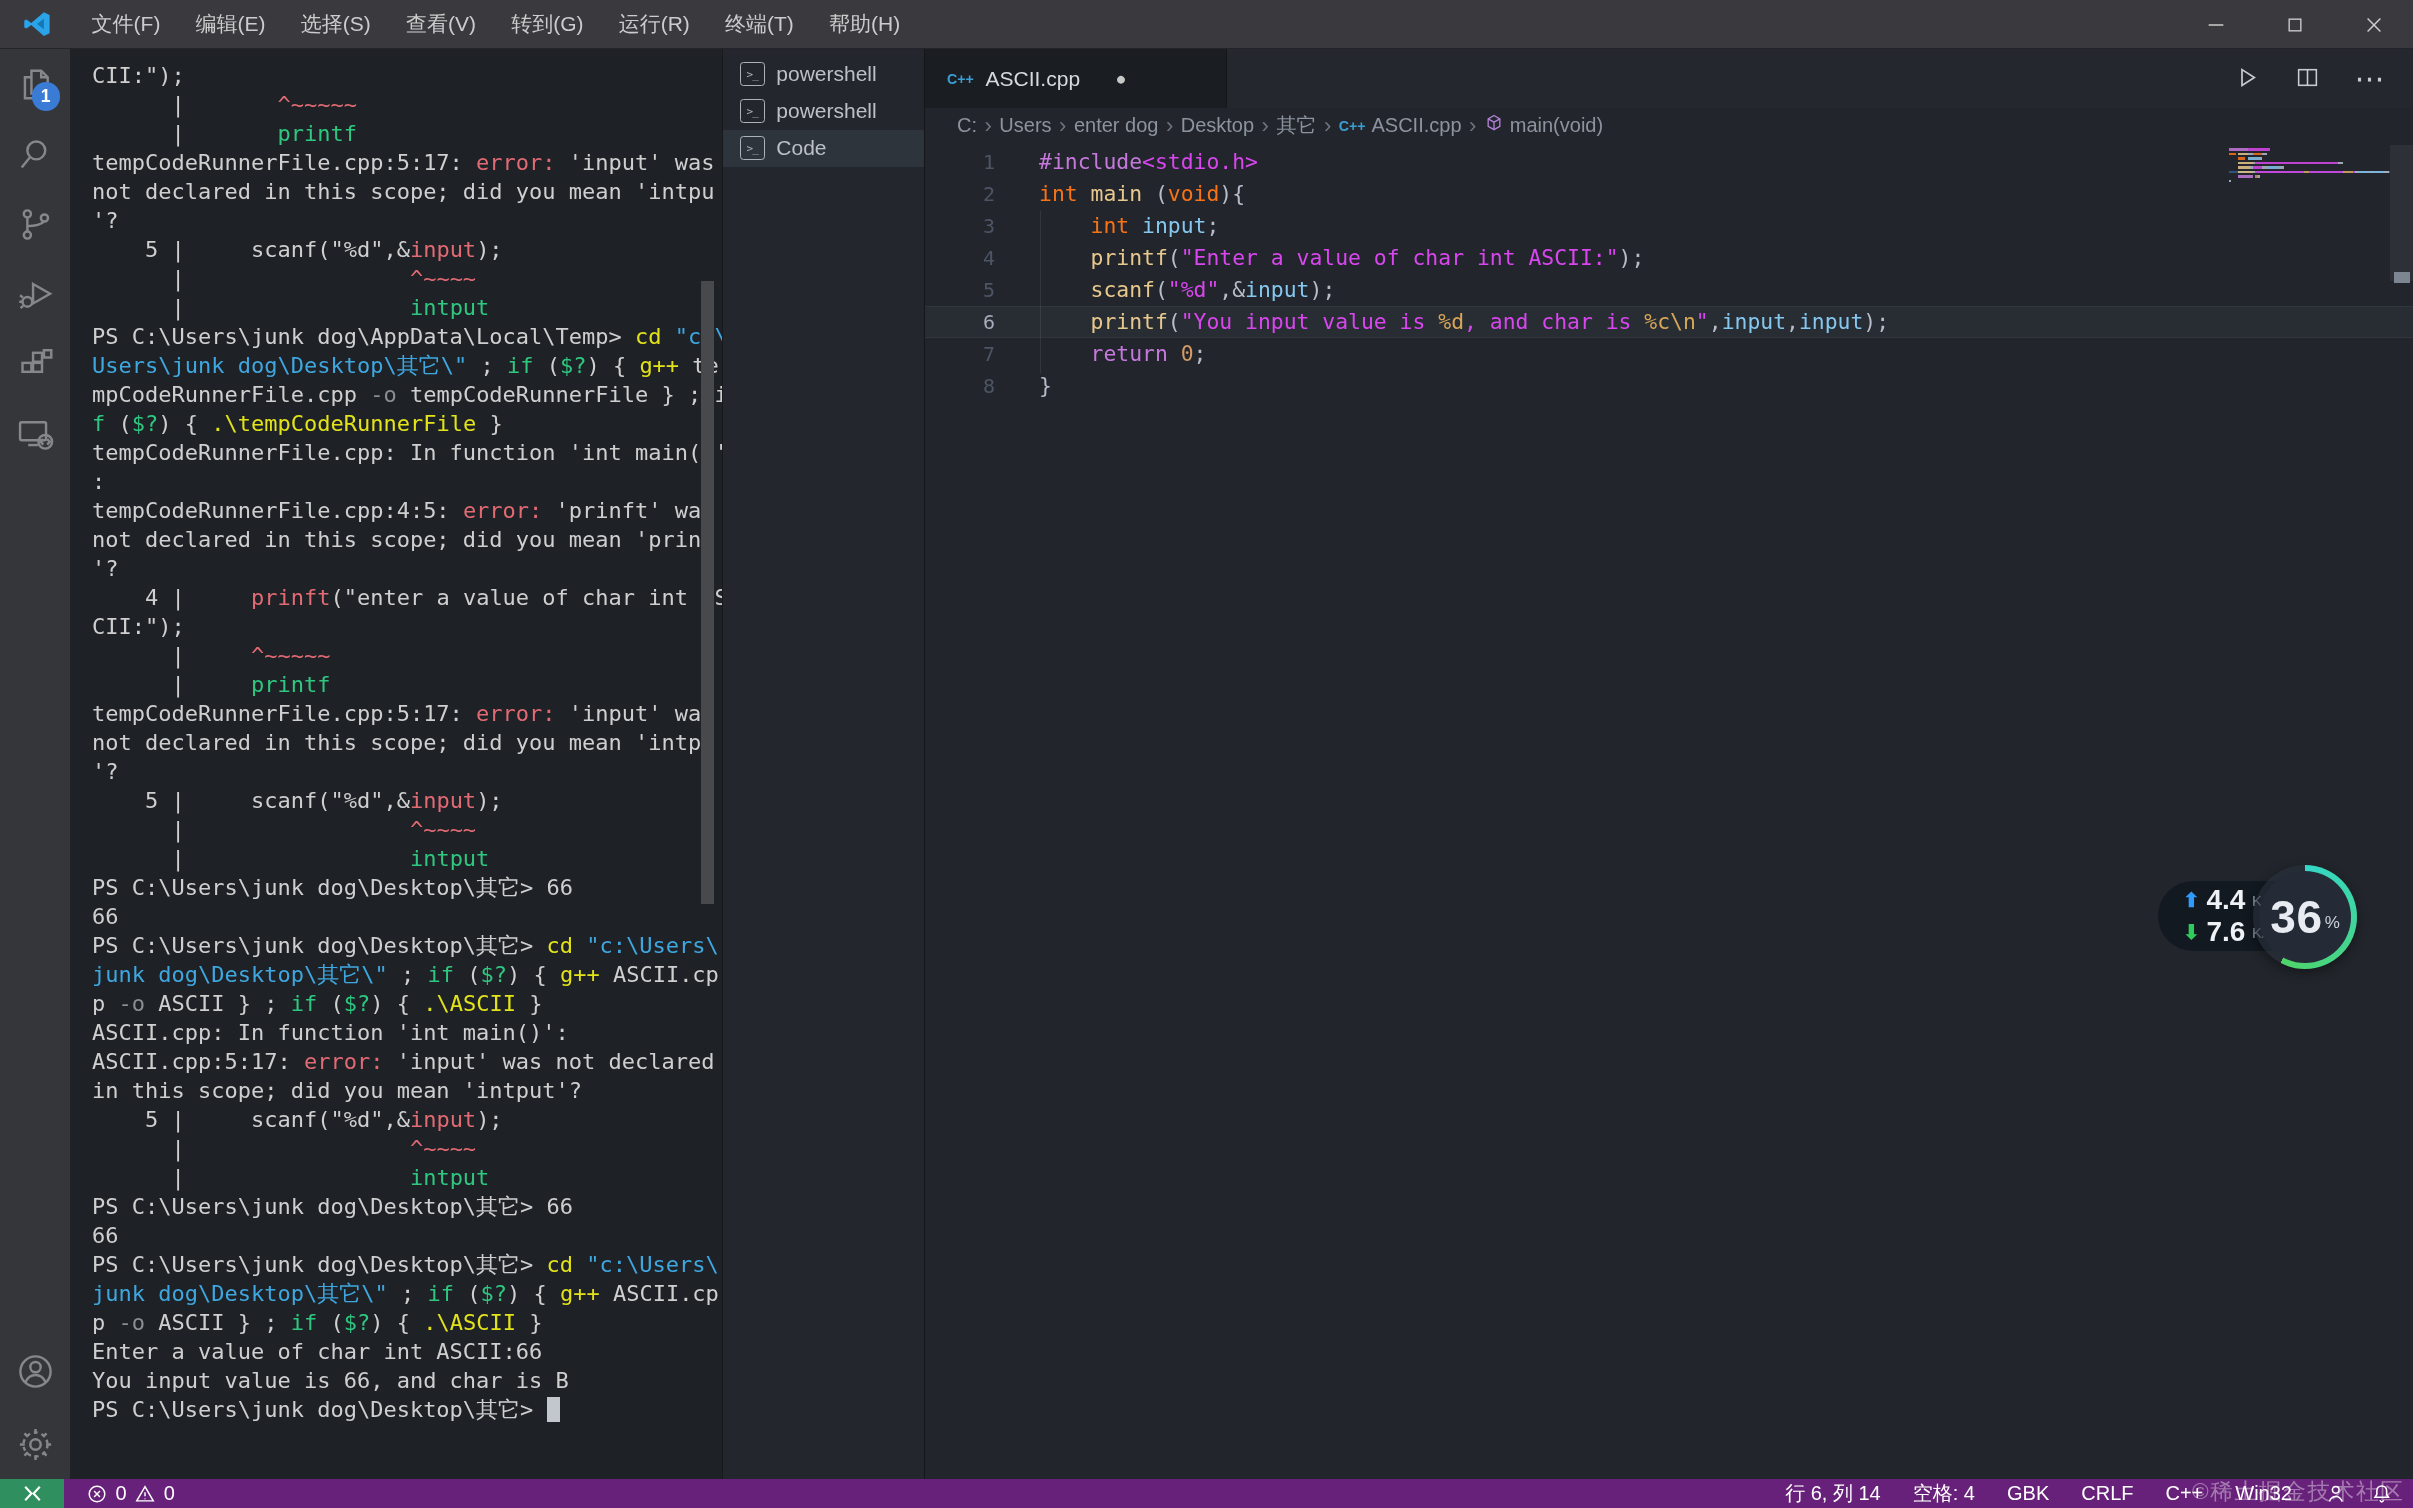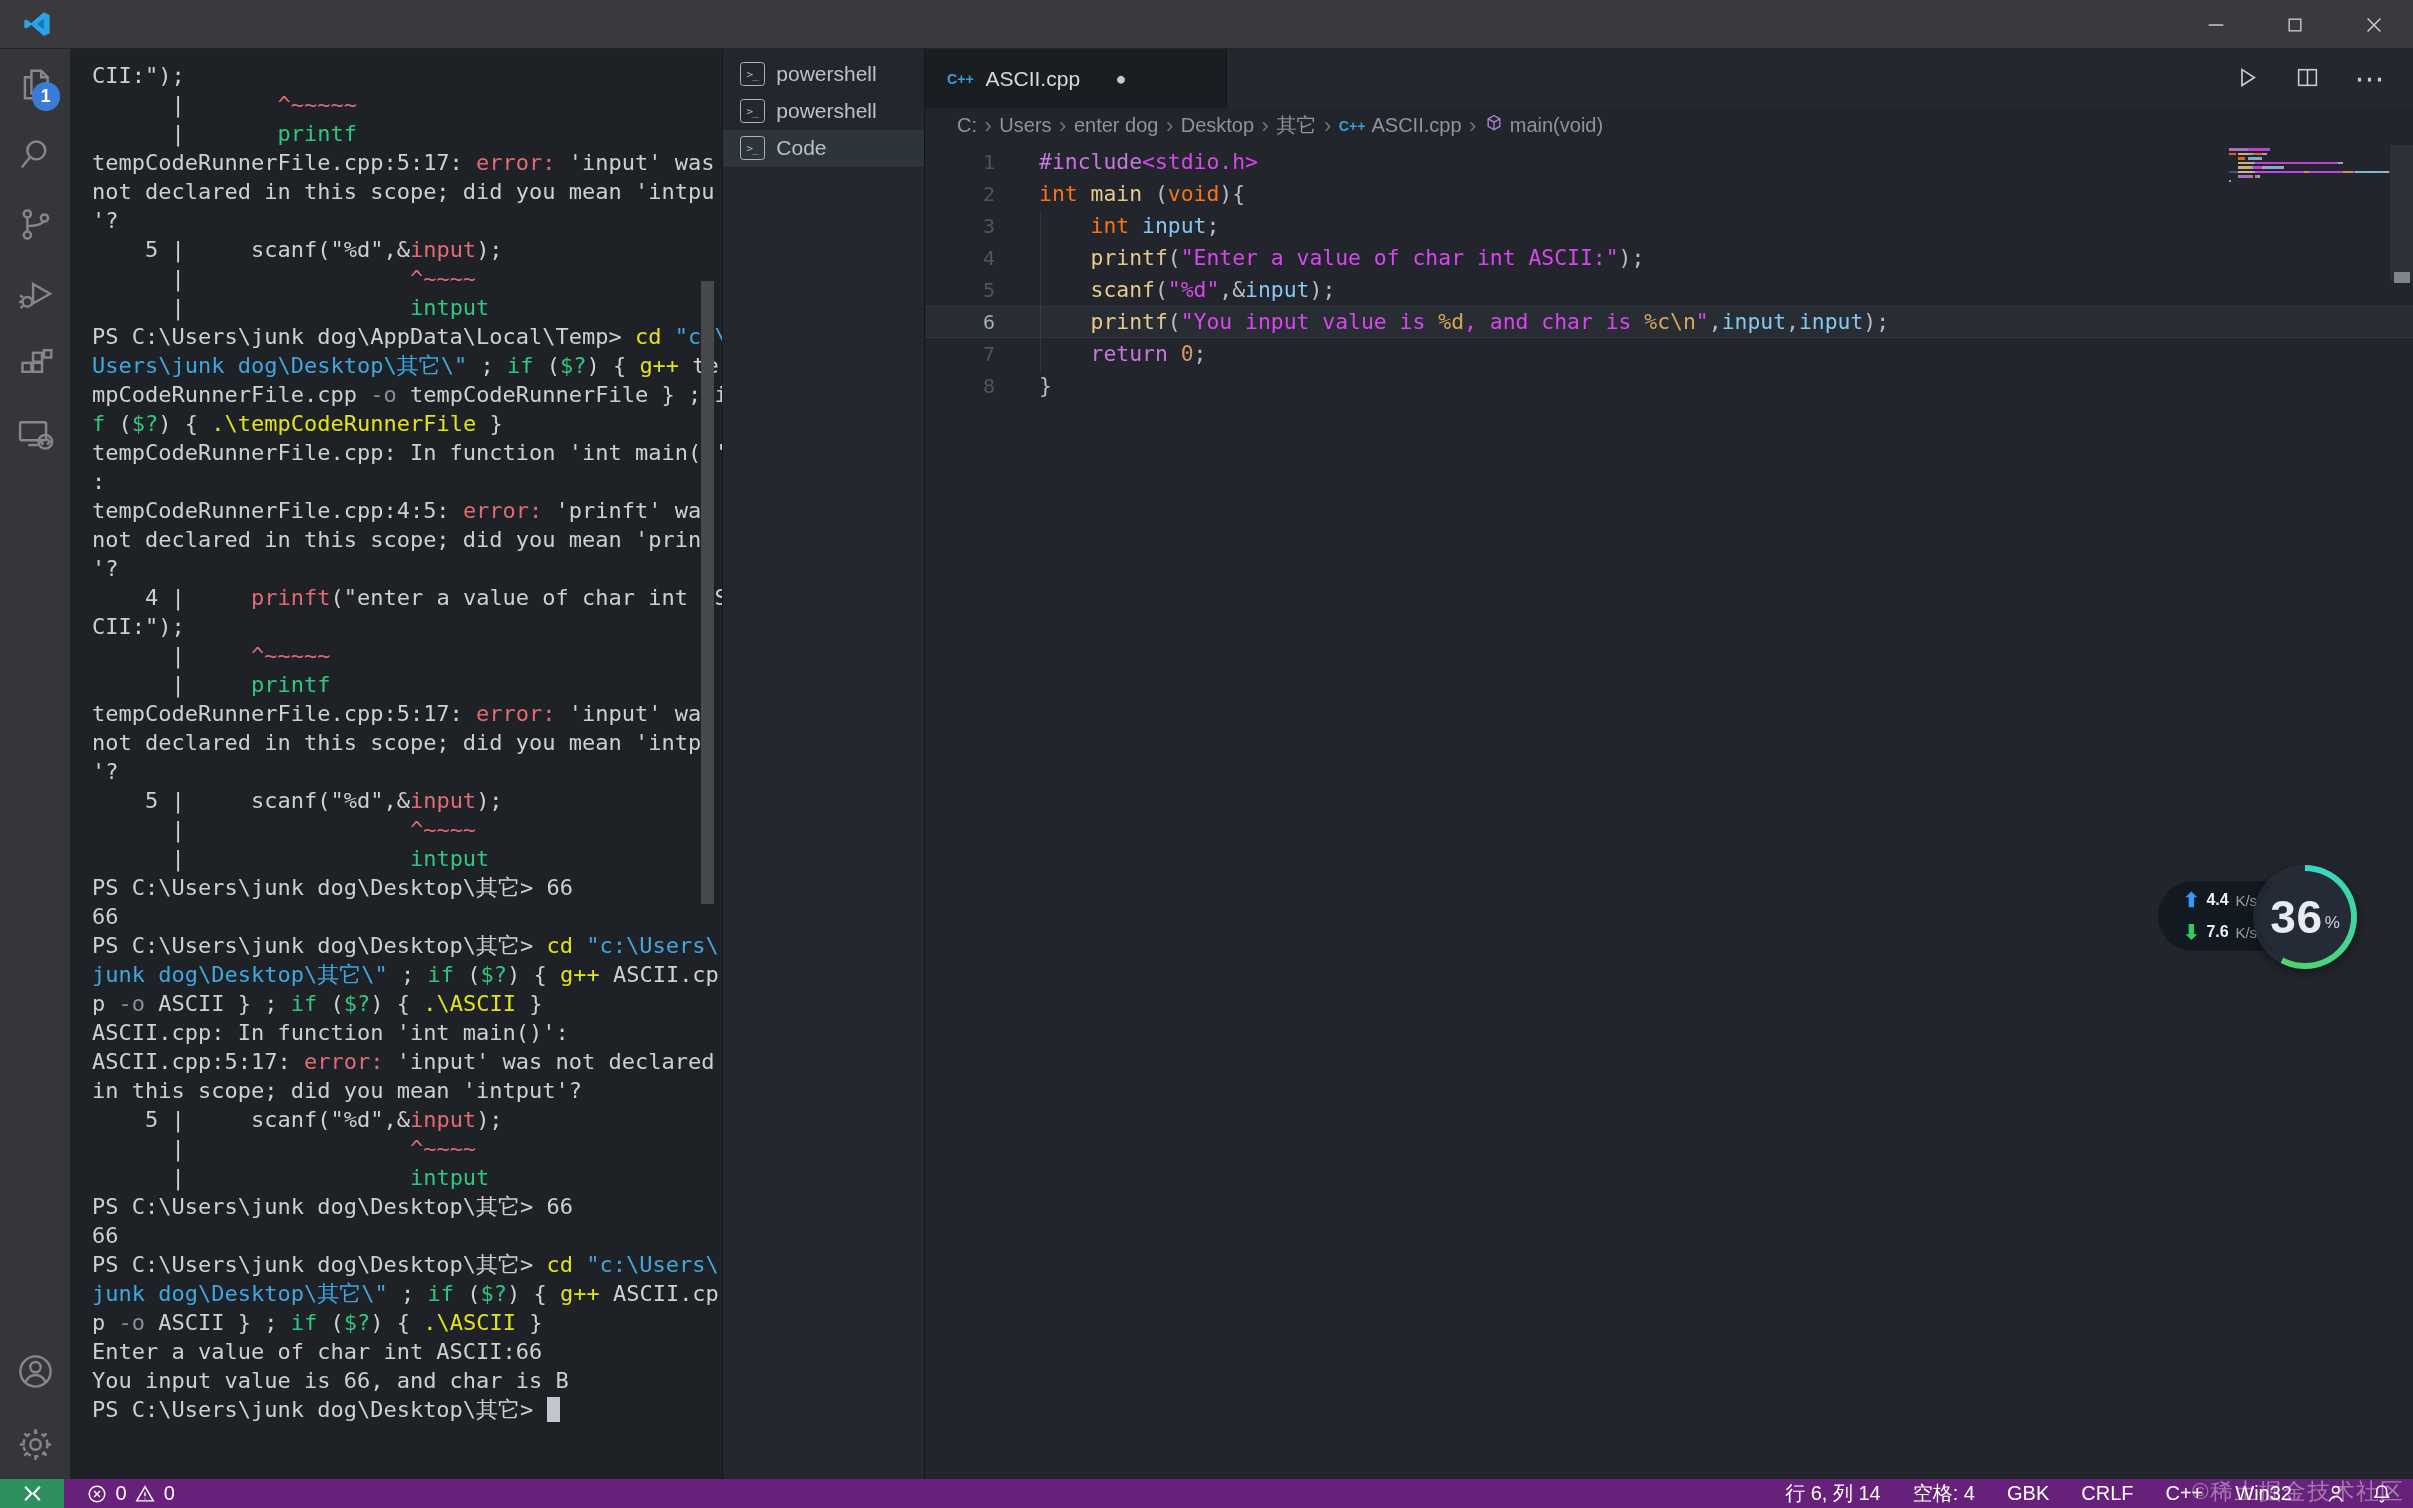--- a/index.html
+++ b/index.html
@@ -111,21 +111,21 @@
   .sb-icons svg{stroke:#fff;}
 
   
   .net-widget{position:absolute;left:2158px;top:873px;width:218px;height:101px;z-index:50;}
   .net-pill{position:absolute;left:0;top:8.4px;width:164px;height:70px;background:rgba(18,24,33,0.92);
     border-radius:35px;display:flex;flex-direction:column;justify-content:center;padding-left:25px;
     box-sizing:border-box;}
   .net-row{display:flex;align-items:baseline;gap:6.7px;height:32px;align-items:center;}
   .net-arrow-up{color:var(--up-arrow,#2f9bff);font-size:20px;font-weight:bold;}
   .net-arrow-down{color:var(--down-arrow,#2ecc5b);font-size:20px;font-weight:bold;}
-  .net-num{color:#eef1f5;font-size:16px;font-weight:bold;}
+  .net-num{color:#eef1f5;font-size:28px;font-weight:bold;}
   .net-unit{color:#97a0ab;font-size:15px;}
   .cpu-circle{position:absolute;left:95px;top:-8.4px;width:104px;height:104px;border-radius:50%;
     background:conic-gradient(from 0deg,var(--arc-start,#35d6c8) 0deg,var(--arc-end,#4fd468) 208deg,rgba(40,48,60,0.6) 208deg 360deg);
     display:flex;align-items:center;justify-content:center;box-shadow:0 3.4px 11.7px rgba(0,0,0,0.45);}
   .cpu-inner{width:92px;height:92px;border-radius:50%;background:#242b36;display:flex;
     align-items:center;justify-content:center;}
   .cpu-num{color:#e8ecf2;font-size:46px;font-weight:bold;letter-spacing:0.8px;}
   .cpu-pct{color:#cdd3da;font-size:17px;margin-left:1.7px;margin-top:13.4px;}
 
   .watermark{position:absolute;right:8.4px;bottom:0.8px;font-size:22.6px;color:rgba(255,255,255,0.4);
@@ -134,20 +134,30 @@
 </head>
 <body>
 
 <div class="app">
 
   <div class="titlebar">
     <svg class="vs-logo" viewBox="0 0 24 24">
       <path d="M17.5 2.5L7.4 11.2 3.6 8.3 1.8 9.2v5.6l1.8.9 3.8-2.9 10.1 8.7 4.6-2.2V4.7z" fill="#2aa3e8"></path>
       <path d="M17.5 7.8v8.4L12 12z" fill="#1577b5"></path>
     </svg>
+    <div class="menus" id="menu-bar">
+        <div class="menu-item">文件(F)</div>
+        <div class="menu-item">编辑(E)</div>
+        <div class="menu-item">选择(S)</div>
+        <div class="menu-item">查看(V)</div>
+        <div class="menu-item">转到(G)</div>
+        <div class="menu-item">运行(R)</div>
+        <div class="menu-item">终端(T)</div>
+        <div class="menu-item">帮助(H)</div>
+      </div>
     <div class="win-controls">
       <div class="win-btn">
         <svg width="22" height="22" viewBox="0 0 24 24" fill="none" stroke="#cfcfcf" stroke-width="1.6">
             <path d="M4 12h16"></path>
           </svg>
       </div>
       <div class="win-btn">
         <svg width="20" height="20" viewBox="0 0 24 24" fill="none" stroke="#cfcfcf" stroke-width="1.6">
             <rect x="5" y="5" width="14" height="14"></rect>
           </svg>

